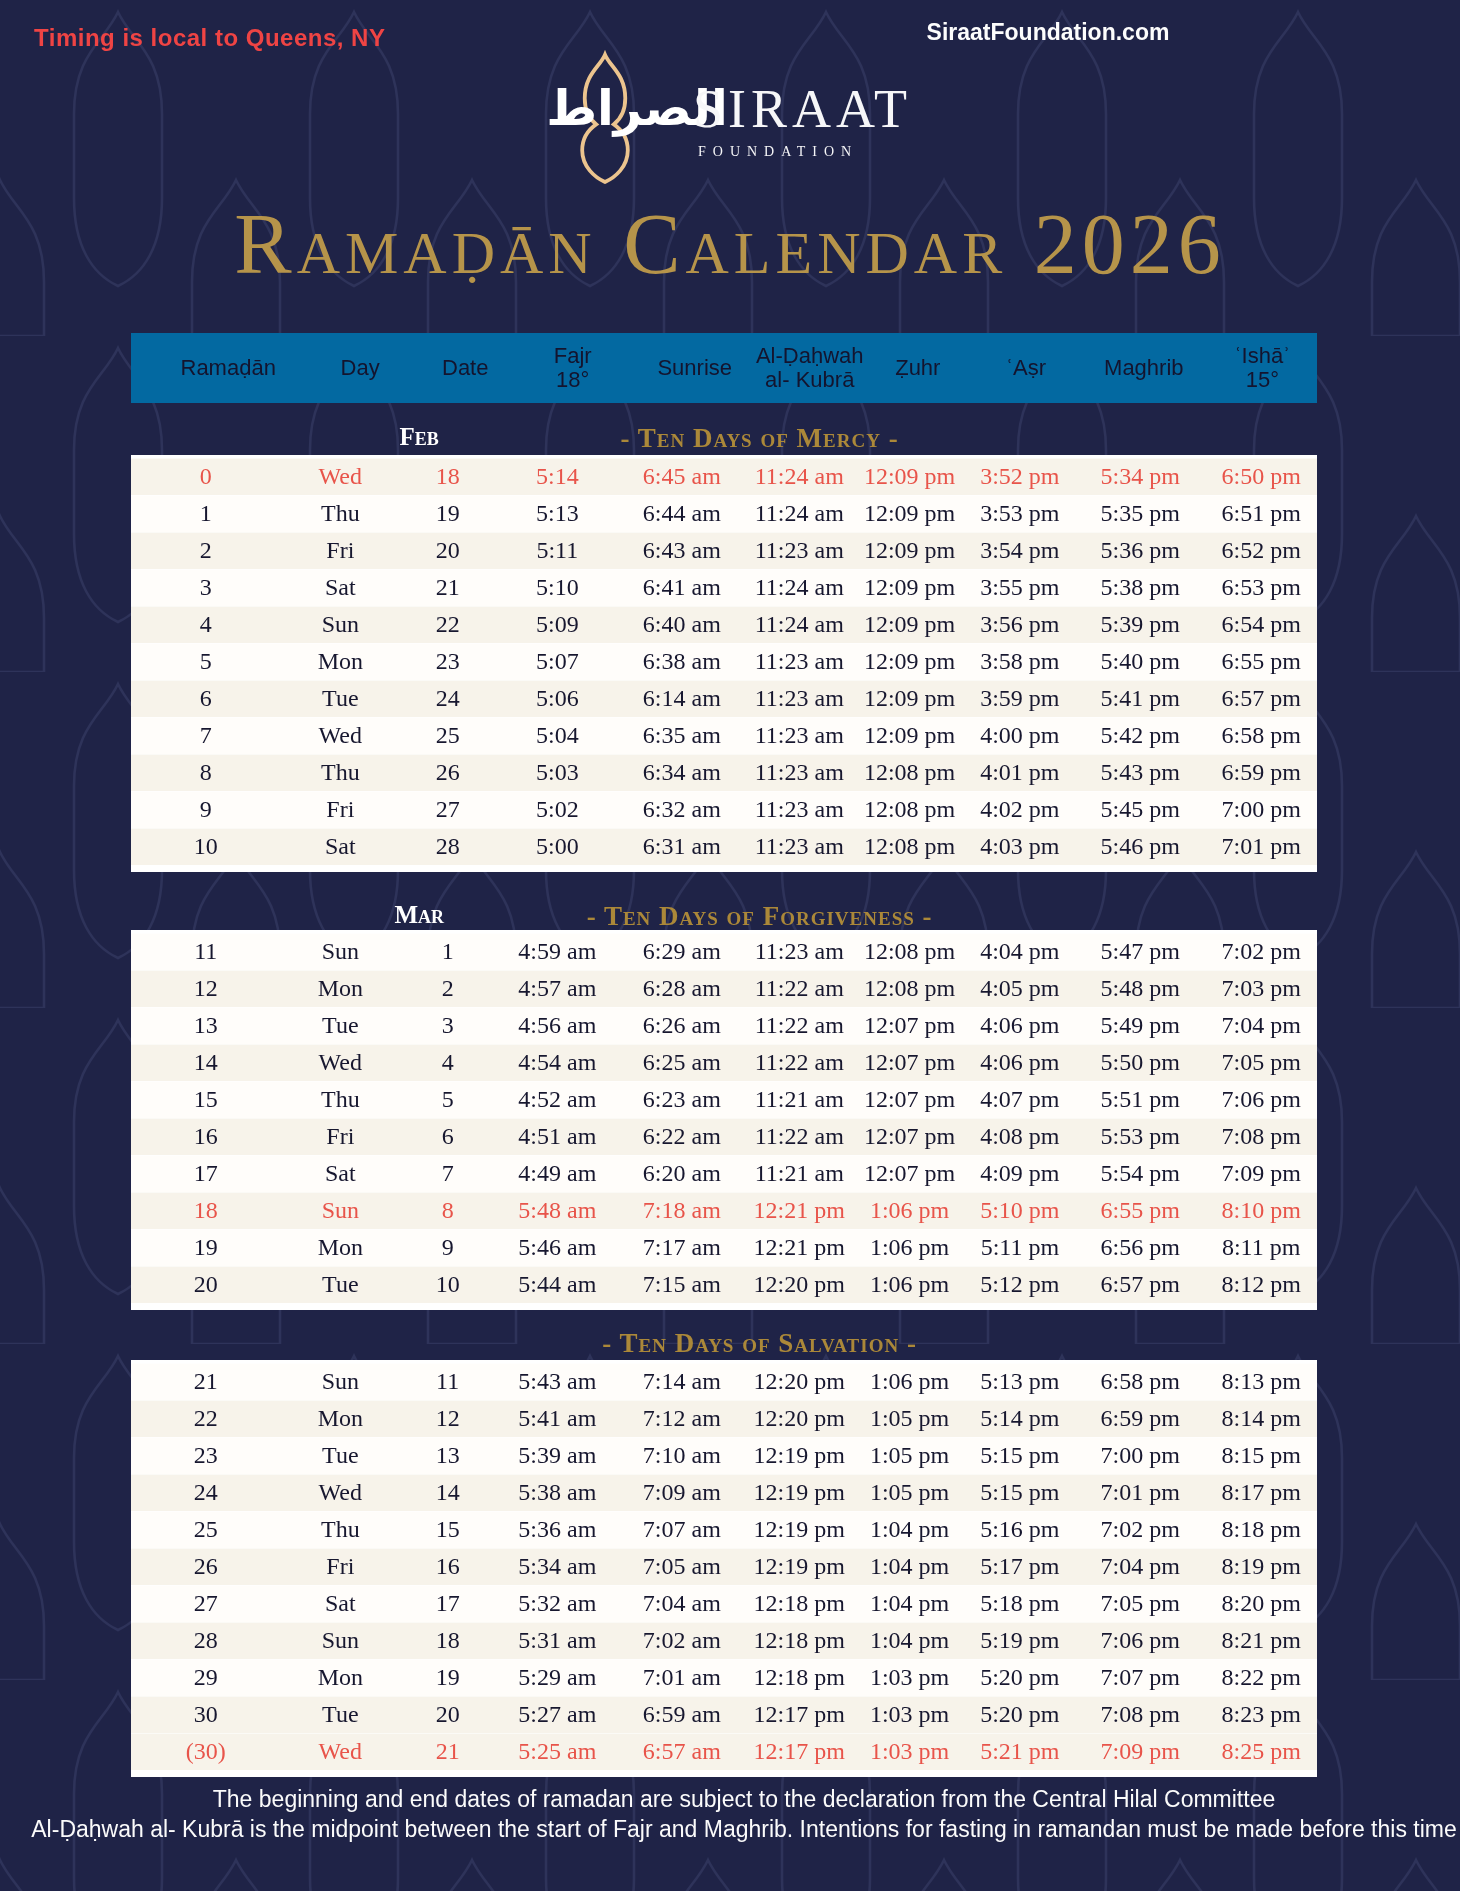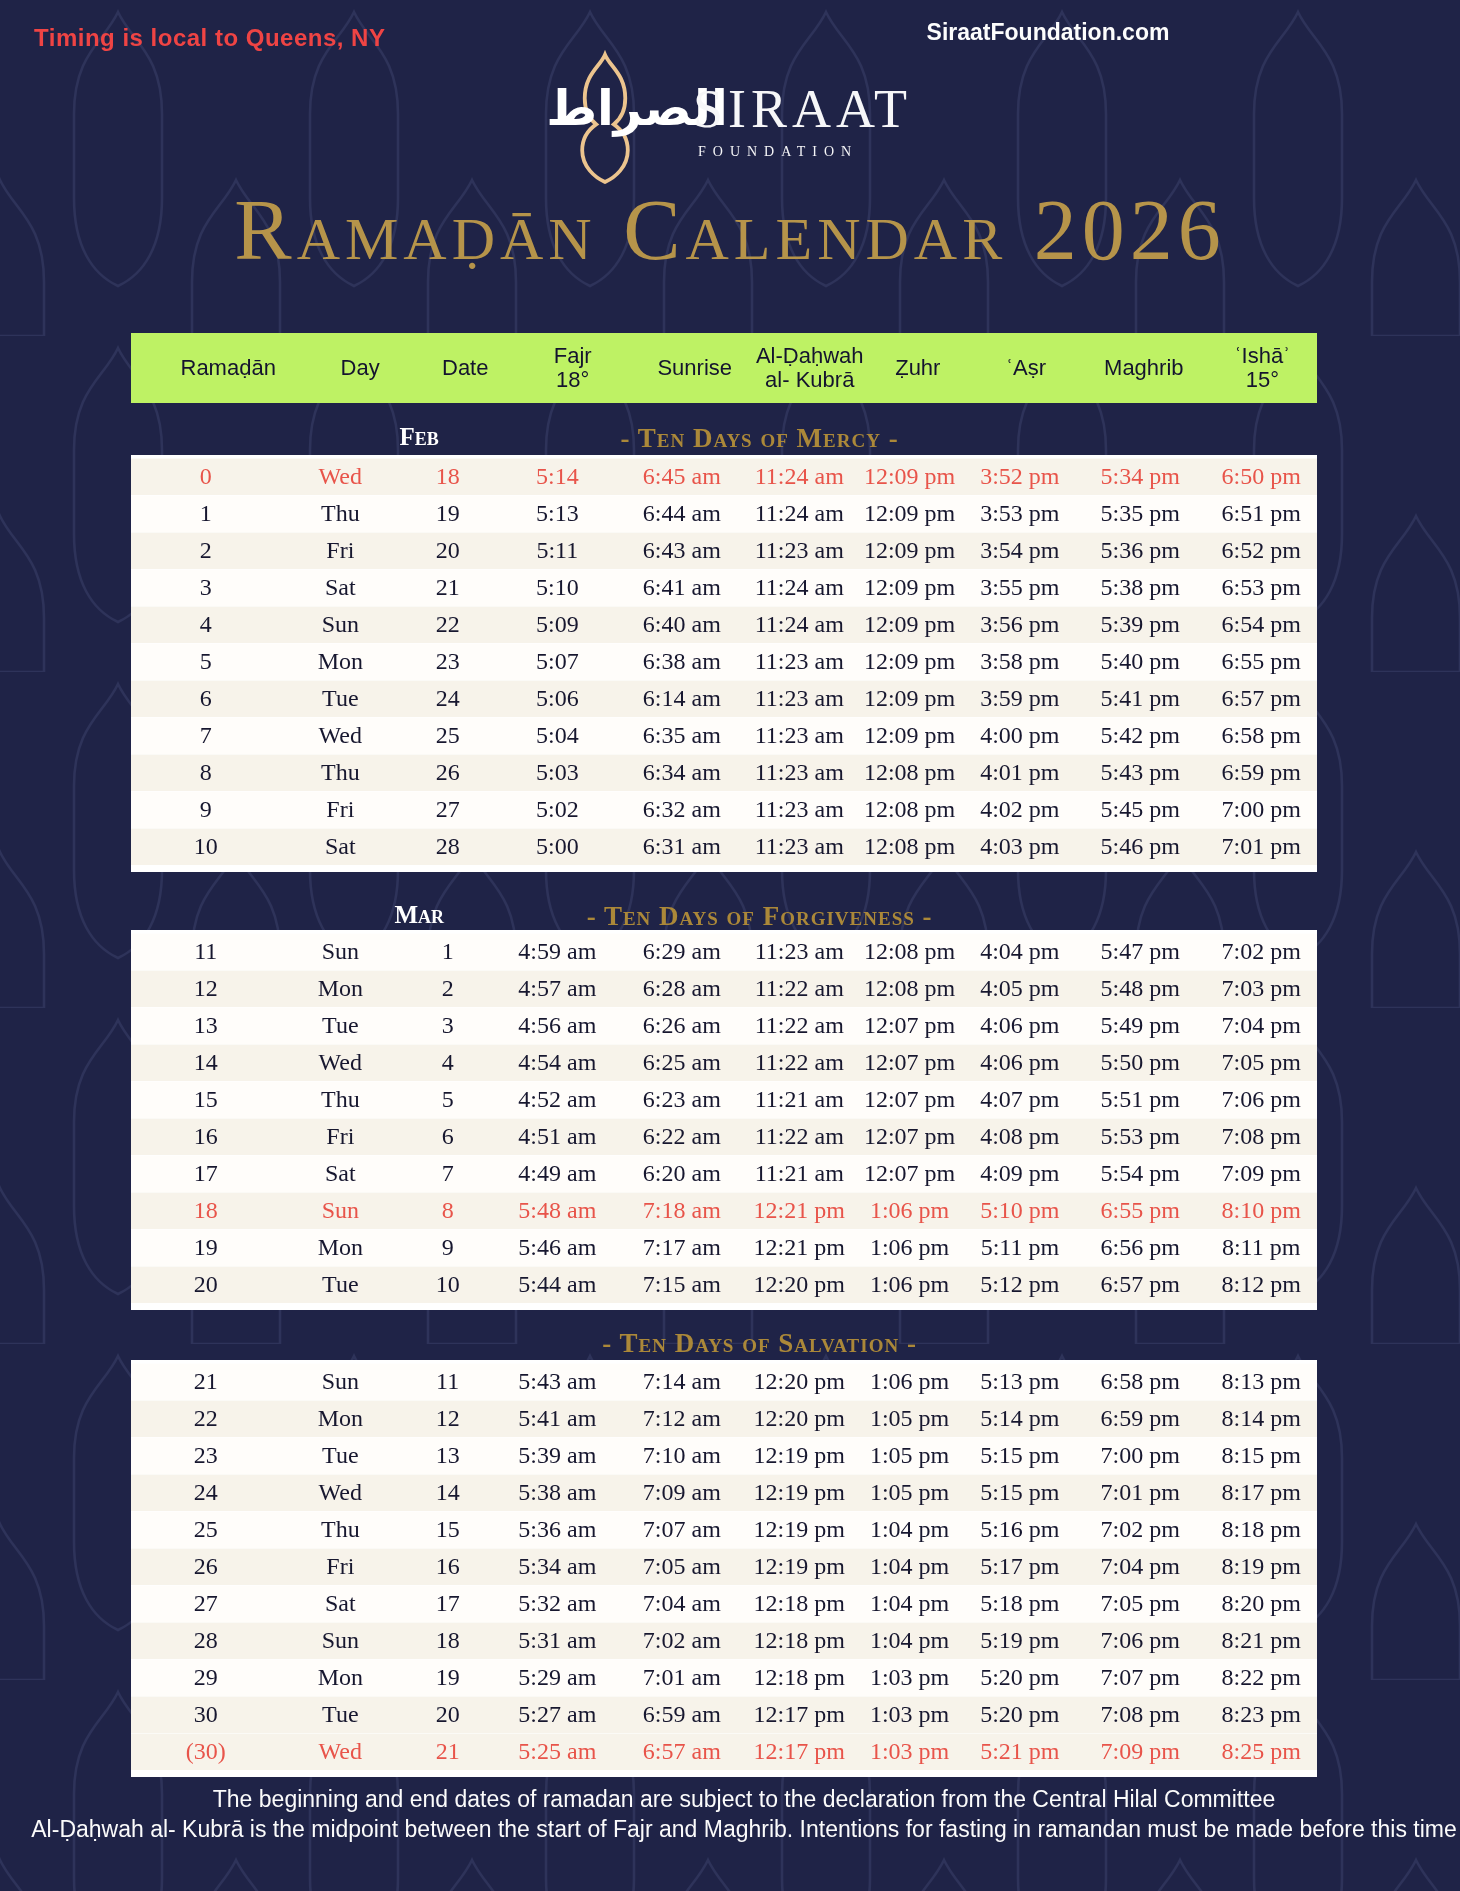--- a/index.html
+++ b/index.html
@@ -41,37 +41,37 @@
     letter-spacing:5px; color:#f6f6f8;
   }
   .logo-sub {
     position:absolute; left:163px; top:116px;
     font-family:"Liberation Serif", serif; font-size:14px;
     letter-spacing:7px; color:#f6f6f8;
   }
 
   
   .poster-title {
-    left:0; top:180px; width:100%;
+    left:0; top:194px; width:100%;
     text-align:center;
     font-family:"Liberation Serif", serif;
     font-variant:small-caps;
     font-size:86px; letter-spacing:5px; font-weight:500;
     color:#b6944a;
   }
 
   
   .grid10 {
     display:grid;
     grid-template-columns:12.6% 10.1% 8% 10.5% 10.5% 9.3% 9.3% 9.3% 11% 9.4%;
     align-items:center;
   }
   .thead {
     left:131px; top:333px; width:1186px; height:70px;
-    background:#bef264; color:#14142e;
+    background:#0369a1; color:#14142e;
     font-size:22px; line-height:24px;
     text-align:center; white-space:pre-line;padding-left:24px;
   }
   .section-label { left:131px; width:1186px; height:32px; }
   .month-label {
     position:absolute; left:24.3%; top:0; transform:translateX(-50%);
     font-family:"Liberation Serif", serif; font-variant:small-caps;
     font-weight:bold; font-size:25px; color:#ffffff; white-space:nowrap;
   }
   .section-title {

